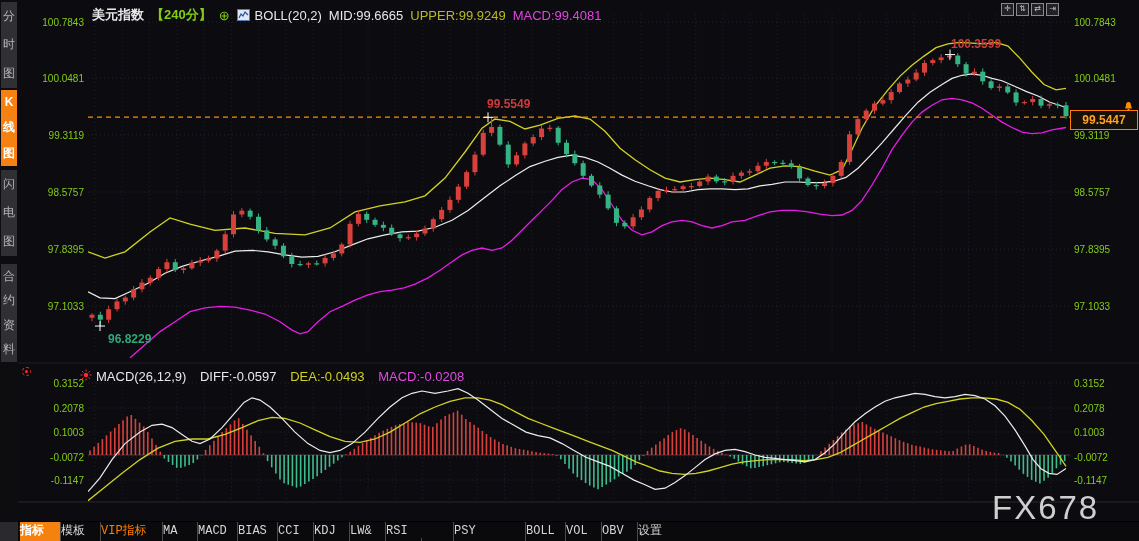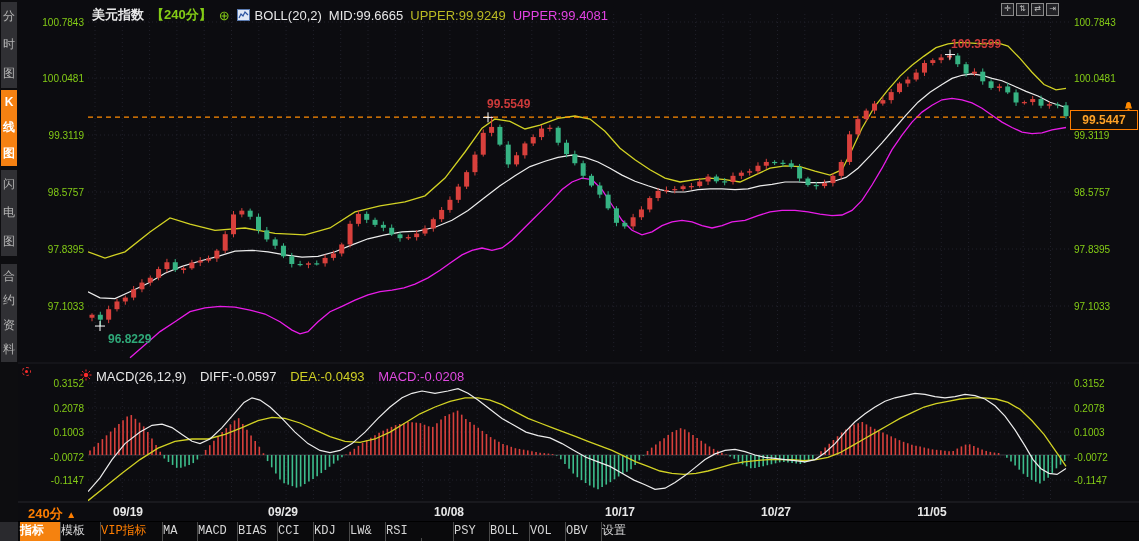--- a/index.html
+++ b/index.html
@@ -695,21 +695,21 @@
     <span class="seg c-orange">⊕</span>
     <span id="mini-chart-icon">
       <svg width="13" height="12">
           <rect x="0.5" y="0.5" width="12" height="11" fill="#dfe7f5" stroke="#5a7ab0"></rect>
           <polyline points="2,9 4,5 6,7 8,3 11,6" fill="none" stroke="#2a52a0" stroke-width="1.2"></polyline>
         </svg>
     </span>
     <span class="seg c-white">BOLL(20,2)</span>
     <span class="seg c-white">MID:99.6665</span>
     <span class="seg c-yellow">UPPER:99.9249</span>
-    <span class="seg c-magenta">UPPER:99.4081</span>
+    <span class="seg c-magenta">MACD:99.4081</span>
   </div>
 
   <div id="winctl">
       <div class="wbtn">✛</div>
       <div class="wbtn">⇅</div>
       <div class="wbtn">⇄</div>
       <div class="wbtn">⇥</div>
     </div>
 
   <div id="axis-labels">
@@ -749,45 +749,35 @@
       </svg>
   </span>
 
   <div id="macd-header">
     <span class="seg c-white">MACD(26,12,9)</span>
     <span class="seg c-white">DIFF:-0.0597</span>
     <span class="seg c-dea">DEA:-0.0493</span>
     <span class="seg c-mgta">MACD:-0.0208</span>
   </div>
 
-  <div id="xaxis">
-    <span id="period-badge">
-      <span>240分</span> <span class="tri">▲</span>
-    </span>
-  <span class="date-label" style="left: 128px;">09/19</span>
-      <span class="date-label" style="left: 283px;">09/29</span>
-      <span class="date-label" style="left: 449px;">10/08</span>
-      <span class="date-label" style="left: 620px;">10/17</span>
-      <span class="date-label" style="left: 776px;">10/27</span>
-      <span class="date-label" style="left: 932px;">11/05</span>
-    </div>
 
   <div id="toolbar-corner"></div>
   <div id="toolbar">
       <div class="tb-item active" style="width: 40px;">指标</div>
       <div class="tb-item" style="width: 40px;">模板</div>
       <div class="tb-item vip" style="width: 62px;">VIP指标</div>
       <div class="tb-item" style="width: 35px;">MA</div>
       <div class="tb-item" style="width: 40px;">MACD</div>
       <div class="tb-item" style="width: 40px;">BIAS</div>
       <div class="tb-item" style="width: 36px;">CCI</div>
       <div class="tb-item" style="width: 36px;">KDJ</div>
       <div class="tb-item" style="width: 36px;">LW&amp;</div>
       <div class="tb-item" style="width: 36px;">RSI</div>
       <div class="tb-item" style="width: 32px; margin-top: 16px;">CR</div>
       <div class="tb-item" style="width: 36px;">PSY</div>
-      <div class="tb-item" style="width: 40px;">BOLL</div>
+      <div class="tb-item" style="width: 40px; margin-left: 36px;">BOLL</div>
       <div class="tb-item" style="width: 36px;">VOL</div>
       <div class="tb-item" style="width: 36px;">OBV</div>
       <div class="tb-item" style="width: 40px;">设置</div>
     </div>
 
+  <div id="watermark">FX678</div>
 </div>
 
 </body></html>

